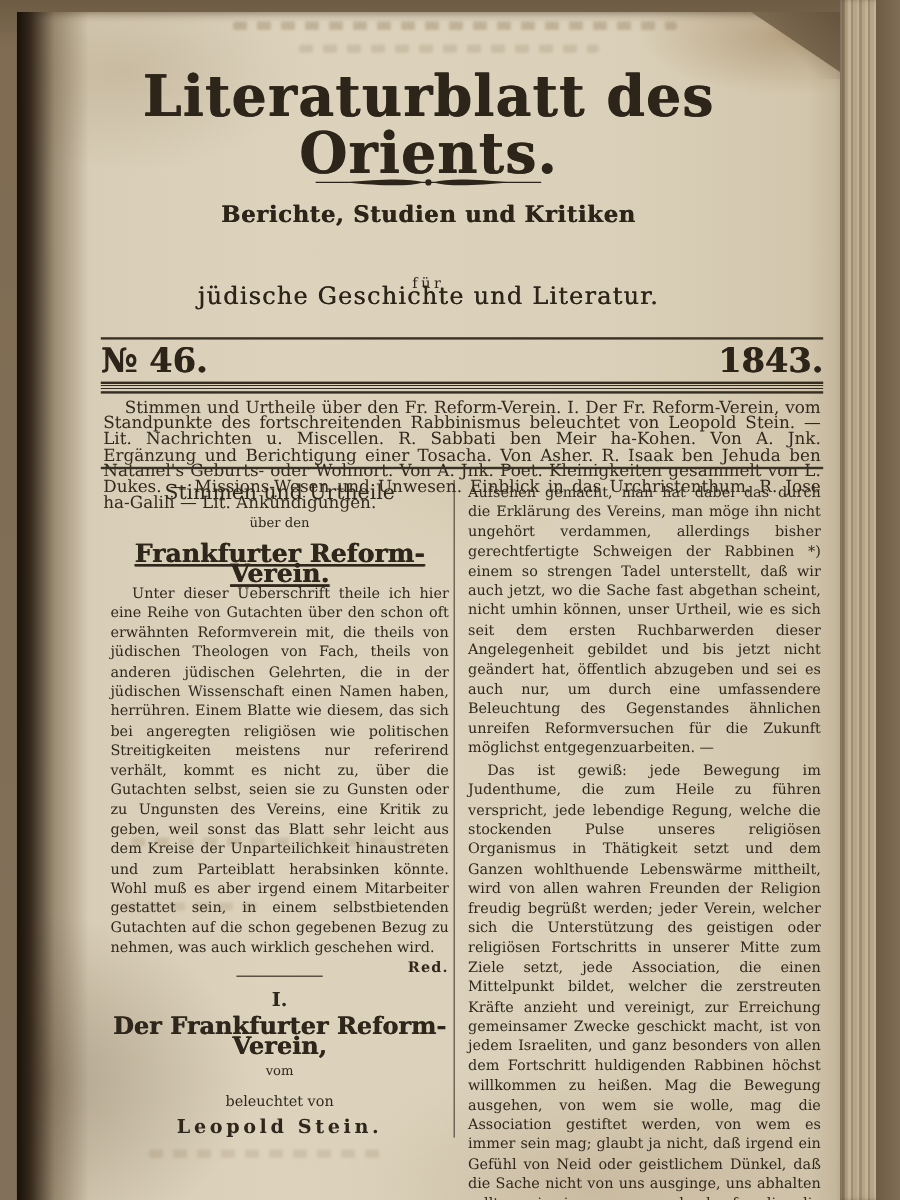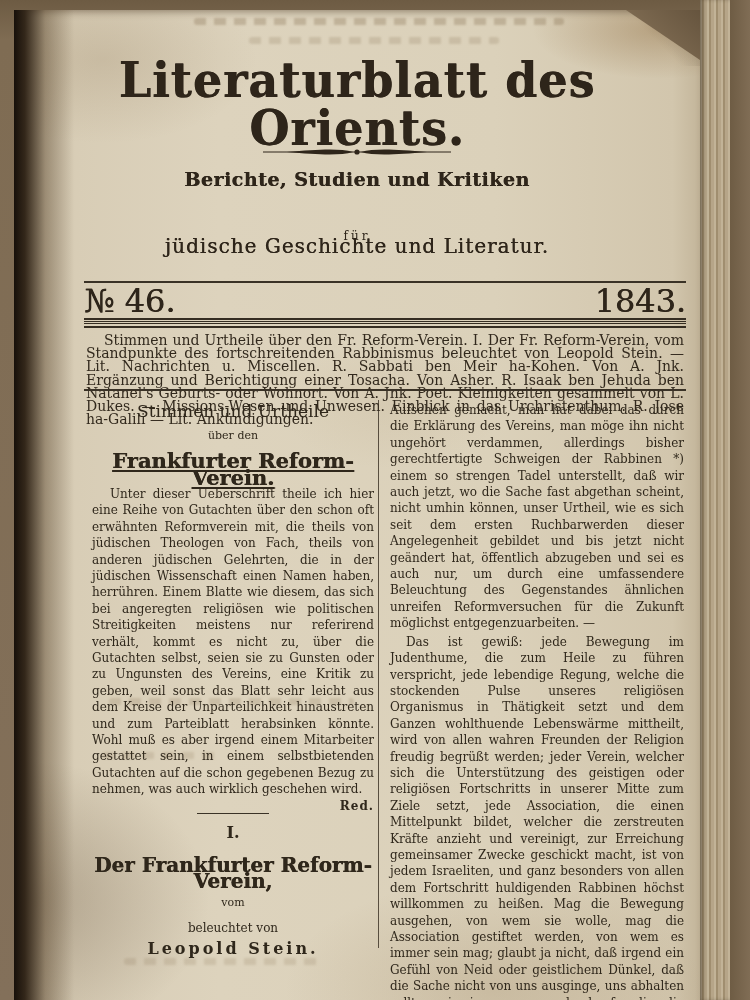--- a/index.html
+++ b/index.html
@@ -73,21 +73,21 @@
   }
   .sub-subject{
     position:absolute; top:224px; left:0; width:100%; text-align:center;
     font-size:20px; font-weight:normal; letter-spacing:1px; text-shadow:.3px 0 0 #2e251a;
   }
   .rule-thin-1{ position:absolute; top:271px; left:70px; width:602px; height:2px; background:#3a3226;}
   .dateline-row{
     position:absolute; top:276px; left:70px; width:602px; height:34px;
     display:flex; align-items:flex-start; justify-content:space-between;
   }
-  .issue-no, .year{ font-size:32px; font-weight:normal; line-height:30px; text-shadow:.5px 0 0 #2e251a;}
+  .issue-no, .year{ font-size:28px; font-weight:bold; line-height:30px; text-shadow:.5px 0 0 #2e251a;}
   .dateline-mid{ font-size:15px; font-weight:bold; padding-top:9px; letter-spacing:.5px;}
   .rule-thick{
     position:absolute; top:308px; left:70px; width:602px; height:10px; box-sizing:border-box;
     border-top:2.5px solid #352d22; border-bottom:2.5px solid #352d22;
     background:linear-gradient(to bottom, transparent 0 1px, #352d22 1px 2px, transparent 2px 3px, #352d22 3px 4px, transparent 4px);
   }
   .contents{
     position:absolute; top:324px; left:72px; width:598px;
     font-size:14px; line-height:13.2px; text-align:justify; text-indent:18px;
     color:#32291d;
@@ -100,21 +100,21 @@
   .h-center{ text-align:center; }
   .lh1{ font-size:17px; line-height:1.1; }
   .lh2{ font-size:11px; margin-top:7px; }
   .lh3{ font-size:21px; font-weight:bold; margin-top:9px; text-shadow:.4px 0 0 #2e251a;text-decoration:underline; }
   .body-par{ margin:0; text-indent:18px; }
   .body-par.first{ }
   .no-indent{ text-indent:0; }
   .sig{ float:right; font-weight:bold; letter-spacing:1px; }
   .section-rule{ width:72px; height:1.5px; background:#3a3226; margin:15px auto 11px auto; }
   .sec-num{ font-size:16px; font-weight:bold; }
-  .sec-title{ font-size:20px; font-weight:bold; margin-top:15px; text-shadow:.4px 0 0 #2e251a;}
+  .sec-title{ font-size:20px; font-weight:bold; margin-top:5px; text-shadow:.4px 0 0 #2e251a;}
   .sec-vom{ font-size:11px; margin-top:6px; }
   .sec-sub{ font-size:15.5px; margin-top:6px; }
   .sec-by{ font-size:12px; margin-top:8px; }
   .sec-author{ font-size:16px; font-weight:bold; letter-spacing:3px; margin-top:5px; }
 </style>
 </head>
 <body>
 
 <div id="frame">
 

